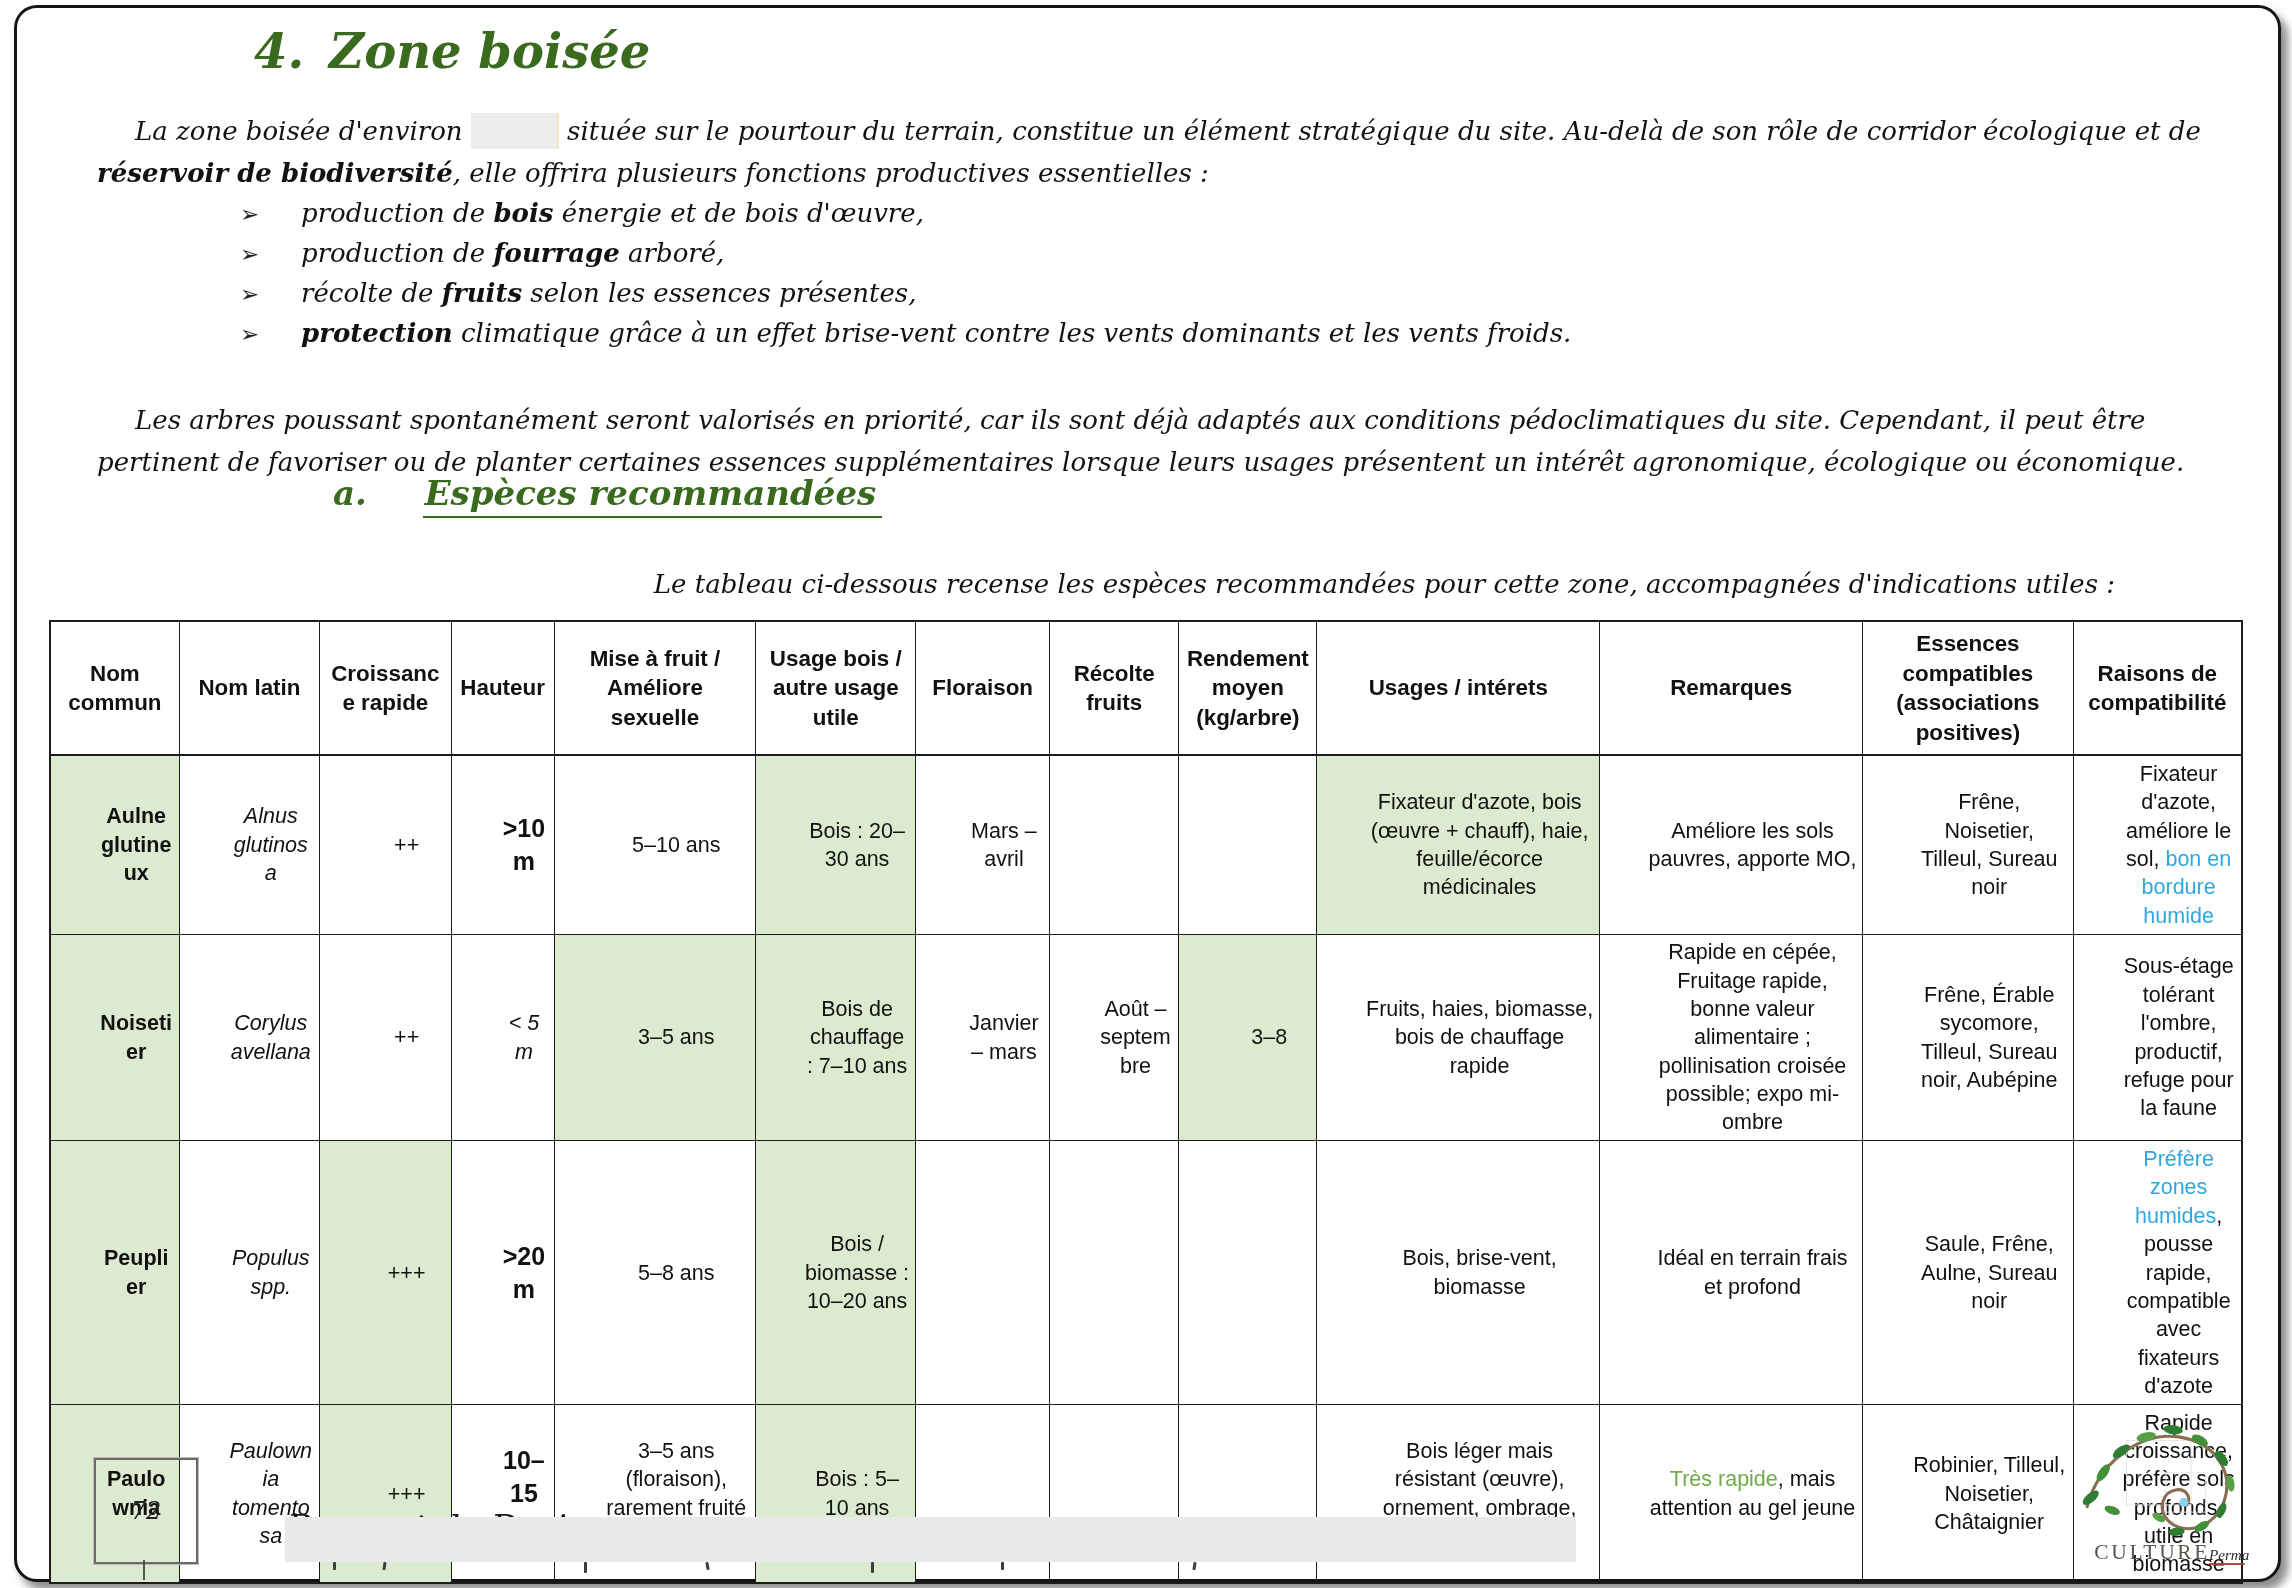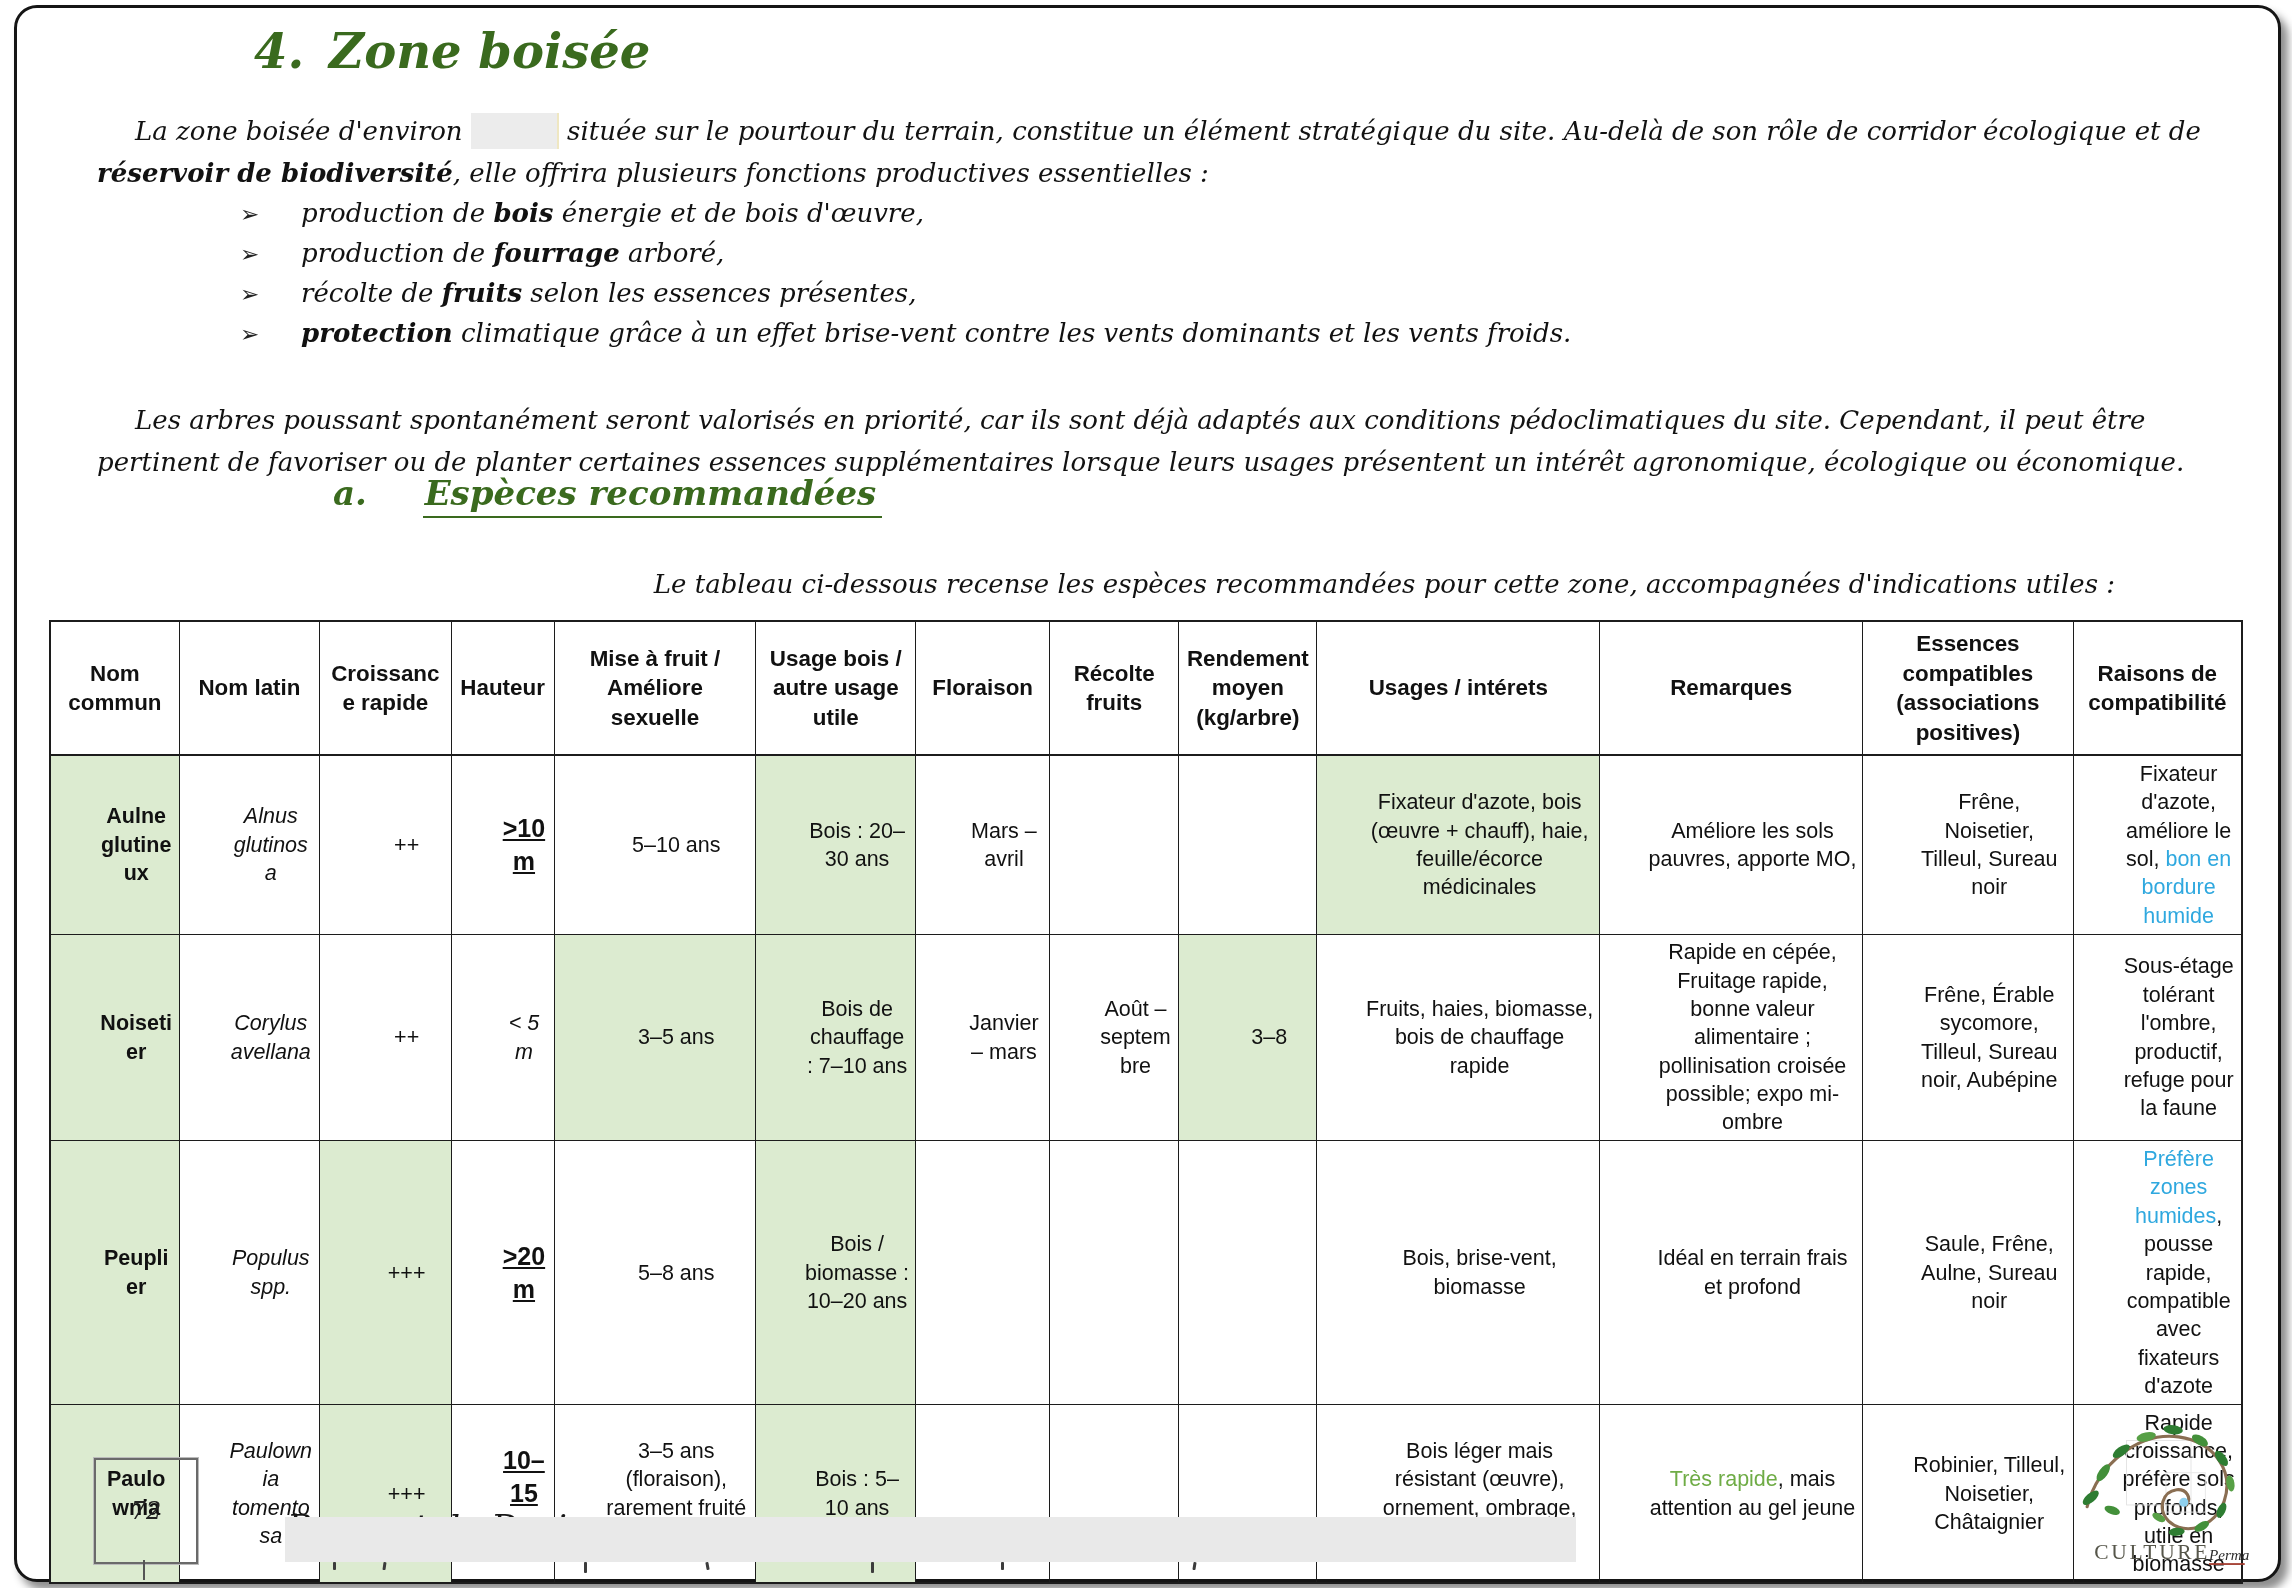--- a/index.html
+++ b/index.html
@@ -34,21 +34,21 @@
     table-layout:fixed;border:2.7px solid #1c1c1c;font-size:21.5px;line-height:1.32;}
   table.species th,table.species td{border:1.8px solid #1c1c1c;text-align:center;vertical-align:middle;
     padding:3.6px 5.4px;word-wrap:break-word;}
   table.species thead th{font-weight:bold;font-size:22.4px;height:125px;border-bottom:2.7px solid #1c1c1c;background:#fff;}
   tr.data-row td{height:134px;padding-left:48px;}
   tr.row-2 td{height:158px;}
   tr.row-3 td{height:145px;}
   .bg-g{background:#dcebd0;}
   .b{font-weight:bold;}
   .i{font-style:italic;}
-  .hv{font-weight:bold;font-size:25px;text-decoration:underline;}
+  .hv{font-weight:bold;font-size:25px;}
   .c-blue{color:#2fa8df;}
   .c-green{color:#6fac46;}
 
   
   .pagenum-box{position:absolute;left:94px;top:1458px;width:100px;height:102px;
     border:2.7px solid #6a6a6a;outline:0.9px solid #bbb;display:flex;align-items:center;justify-content:center;
     font-size:24px;color:#222;}
   .pagenum-stem{position:absolute;left:143px;top:1560px;width:1.8px;height:19.7px;background:#555;}
   .footer-title{position:absolute;left:287px;top:1476px;font-size:34px;color:#161616;margin-top:31px;}
   .redact-bar{position:absolute;left:285px;top:1517px;width:1291px;height:45px;background:#e9e9e9;}

